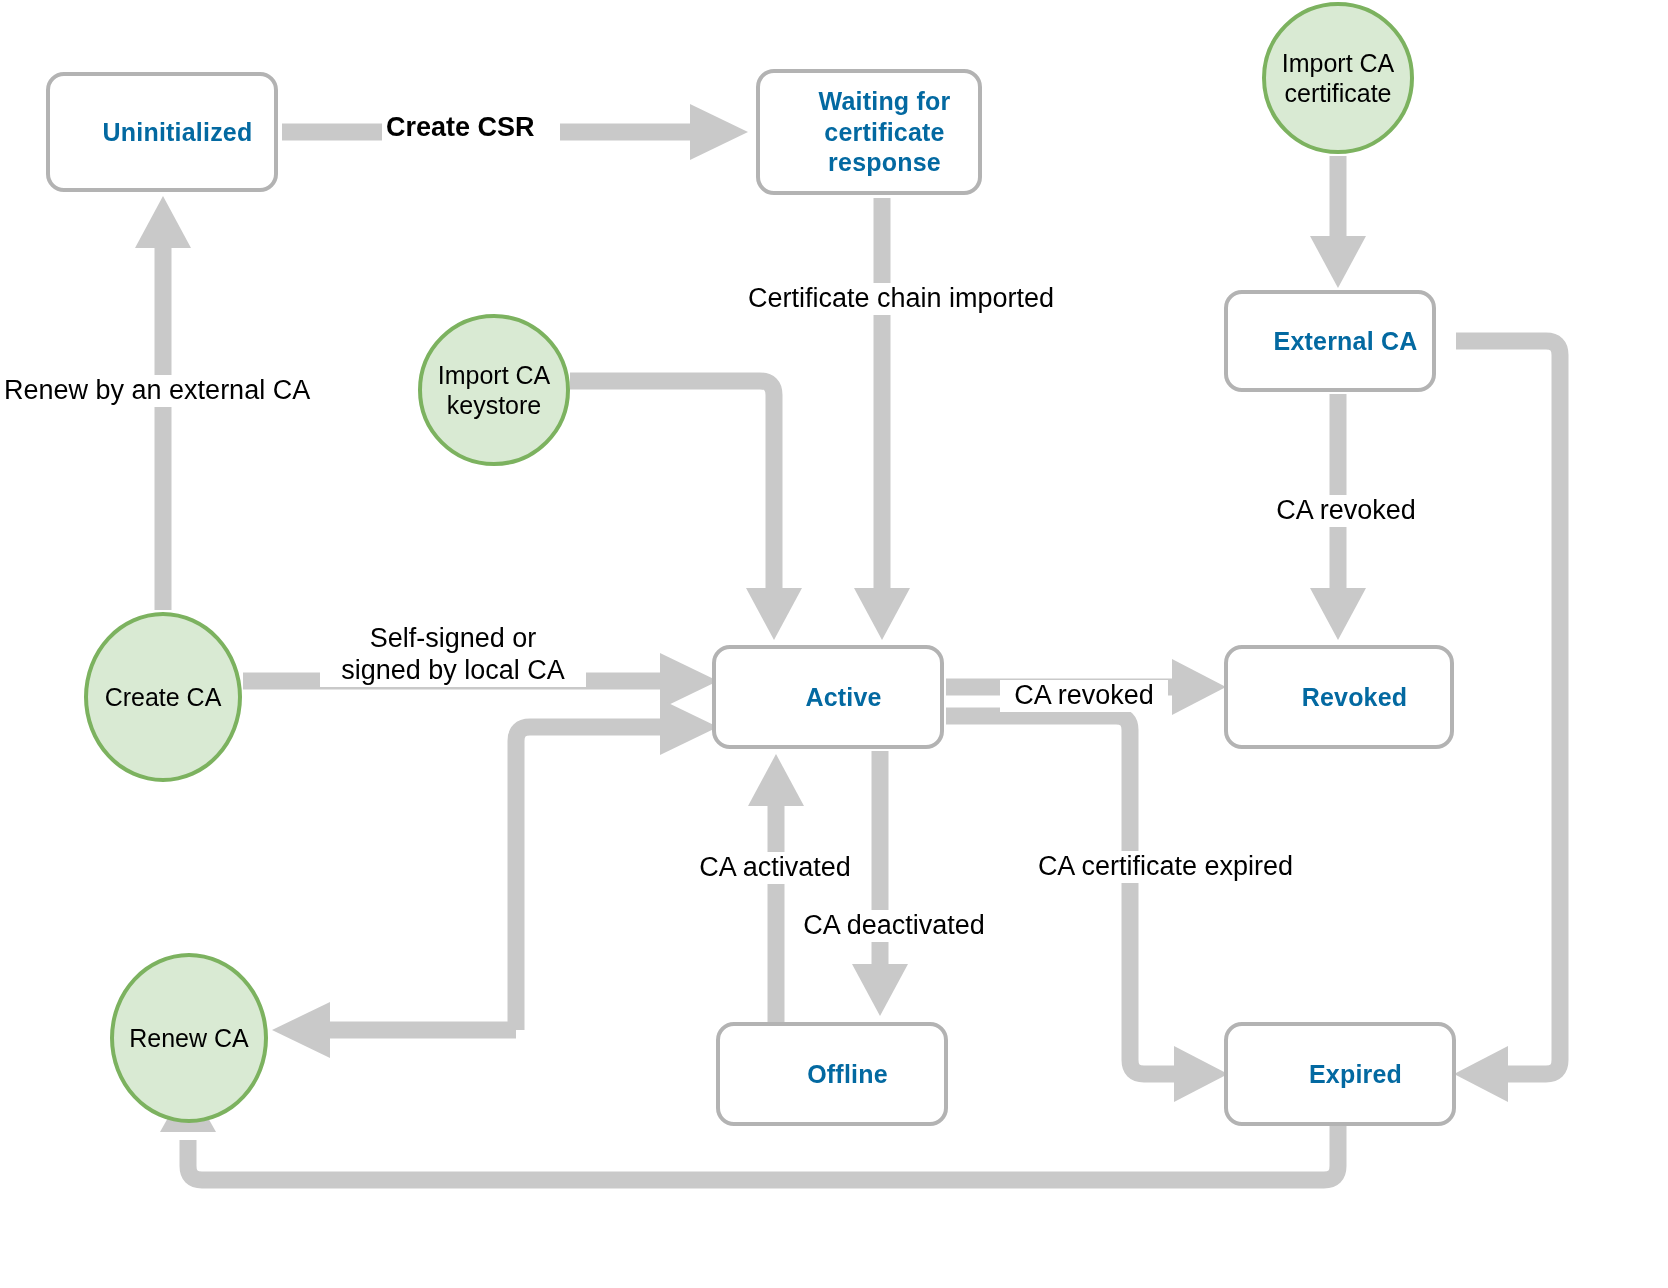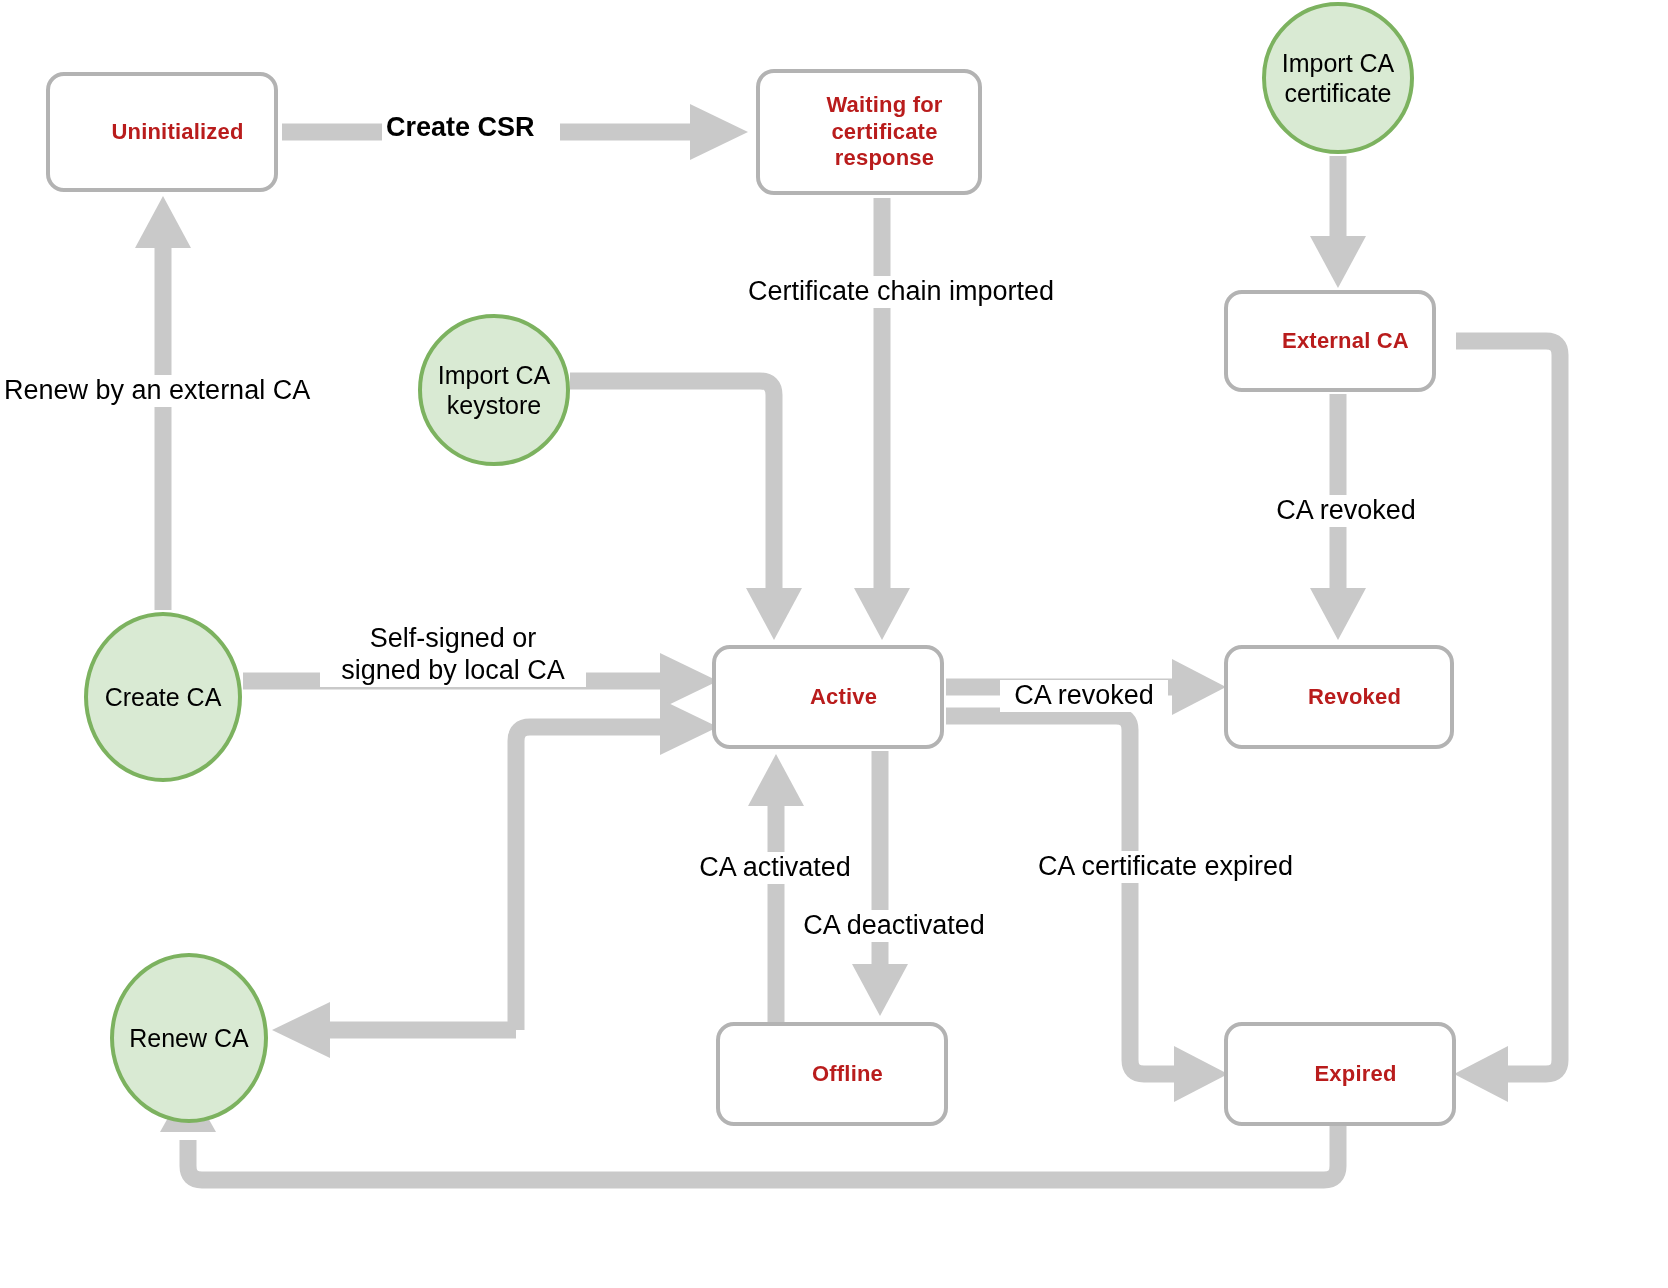--- a/index.html
+++ b/index.html
@@ -2,21 +2,21 @@
 <html><head>
 <meta charset="utf-8">
 <title>CA state diagram</title>
 <style>
   html,body{margin:0;padding:0;background:#ffffff;}
   body{font-family:"Liberation Sans", sans-serif;}
   #stage{position:relative;width:1668px;height:1288px;background:#fff;overflow:hidden;}
   svg#edges{position:absolute;left:0;top:0;width:1668px;height:1288px;}
   .node{position:absolute;box-sizing:border-box;display:flex;align-items:center;justify-content:center;text-align:center;}
   .state{background:#ffffff;border:4px solid #b3b3b3;border-radius:18px;
-         color:#b91c1c;font-weight:bold;font-size:22px;line-height:1.22;letter-spacing:.2px;padding-left:31px;}
+         color:#0369a1;font-weight:bold;font-size:25px;line-height:1.22;letter-spacing:.2px;padding-left:31px;}
   .start{background:#d9ead3;border:4px solid #7cb25f;border-radius:50%;
          color:#000000;font-weight:normal;font-size:25px;line-height:1.2;}
   .edge-label{position:absolute;color:#000000;font-size:27px;line-height:1.18;
               text-align:center;white-space:pre;background:#ffffff;padding:0 4px;}
 </style>
 </head>
 <body>
 
 <div id="stage">
 
@@ -122,21 +122,21 @@
   </div>
 
   <div class="node start" style="left:110px;top:953px;width:158px;height:170px;">
     <span>Renew CA</span>
   </div>
 
   <div class="edge-label" style="left:382px;top:112px;width:170px;text-align:left;font-weight:bold;">Create CSR</div>
 
   <div class="edge-label" style="left:0px;top:375px;width:330px;text-align:left;">Renew by an external CA</div>
 
-  <div class="edge-label" style="left:727px;top:276px;width:340px;text-align:center;">Certificate chain imported</div>
+  <div class="edge-label" style="left:727px;top:283px;width:340px;text-align:center;">Certificate chain imported</div>
 
   <div class="edge-label" style="left: 320px; top: 623px; width: 258px; text-align: center; white-space: pre-line;">Self-signed or
 signed by local CA</div>
 
   <div class="edge-label" style="left:1262px;top:495px;width:160px;text-align:center;">CA revoked</div>
 
   <div class="edge-label" style="left:1000px;top:680px;width:160px;text-align:center;">CA revoked</div>
 
   <div class="edge-label" style="left:1004px;top:851px;width:285px;text-align:right;">CA certificate expired</div>
 

